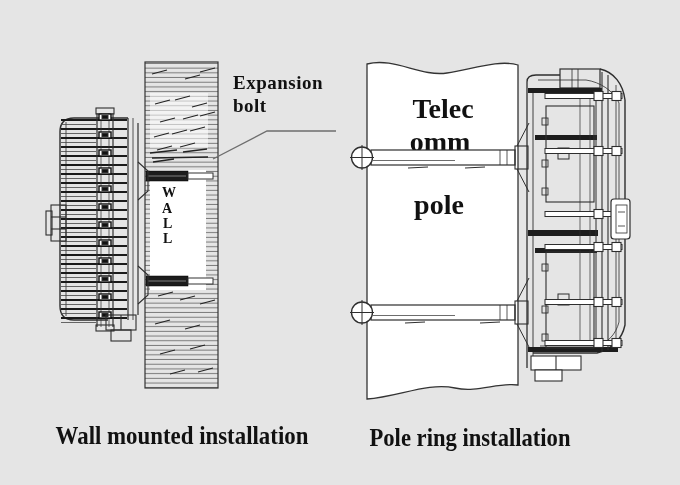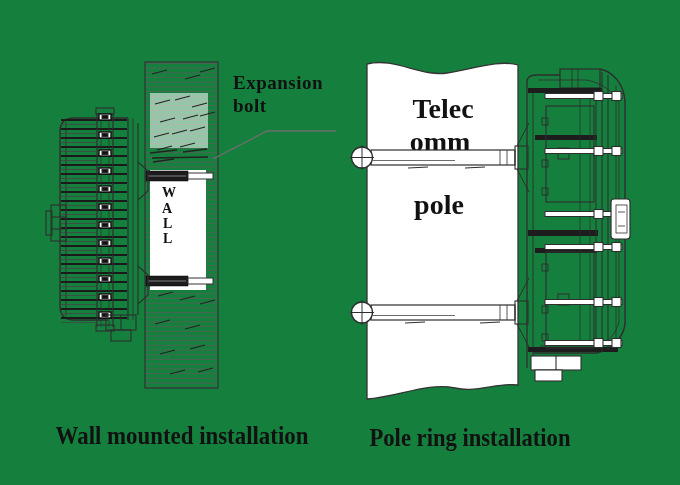--- a/index.html
+++ b/index.html
@@ -1,16 +1,16 @@
 <!DOCTYPE html>
 <html><head>
 <meta charset="utf-8">
 <style>
   html,body{margin:0;padding:0;background:#fff;}
-  .canvas{position:relative;width:680px;height:485px;background:#15803d;overflow:hidden;}
+  .canvas{position:relative;width:680px;height:485px;background:#e5e5e5;overflow:hidden;}
   svg{position:absolute;left:0;top:0;}
   text{font-family:"Liberation Serif", serif;font-weight:bold;fill:#111;}
   .ann{font-size:19px;letter-spacing:0.5px;}
   .wall-letter{font-size:14px;}
   .pole-label{font-size:28px;text-anchor:middle;}
   .caption{font-size:26px;text-anchor:middle;}
 </style>
 </head>
 <body>
 

